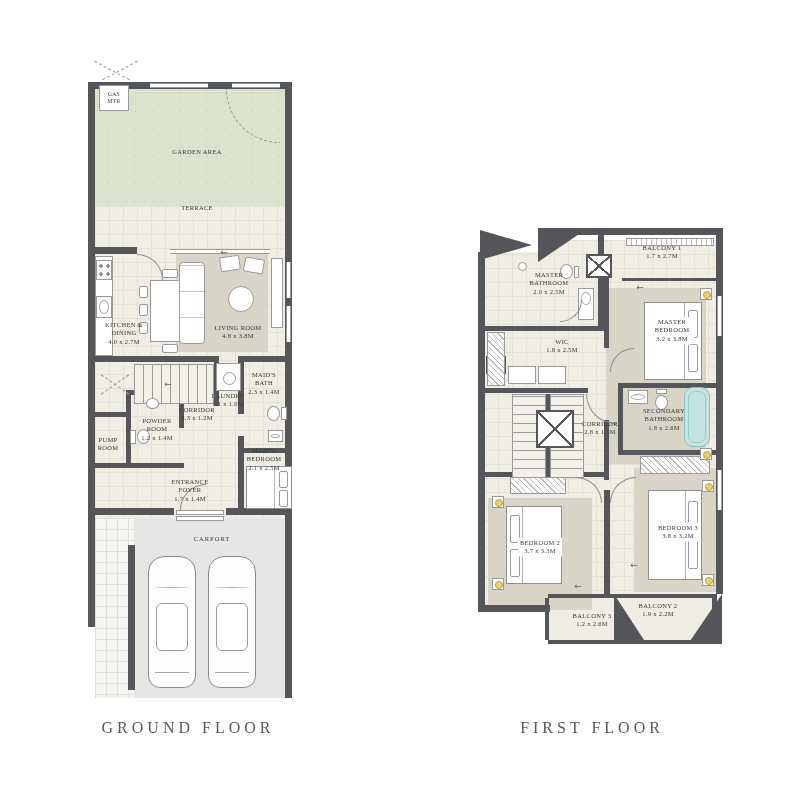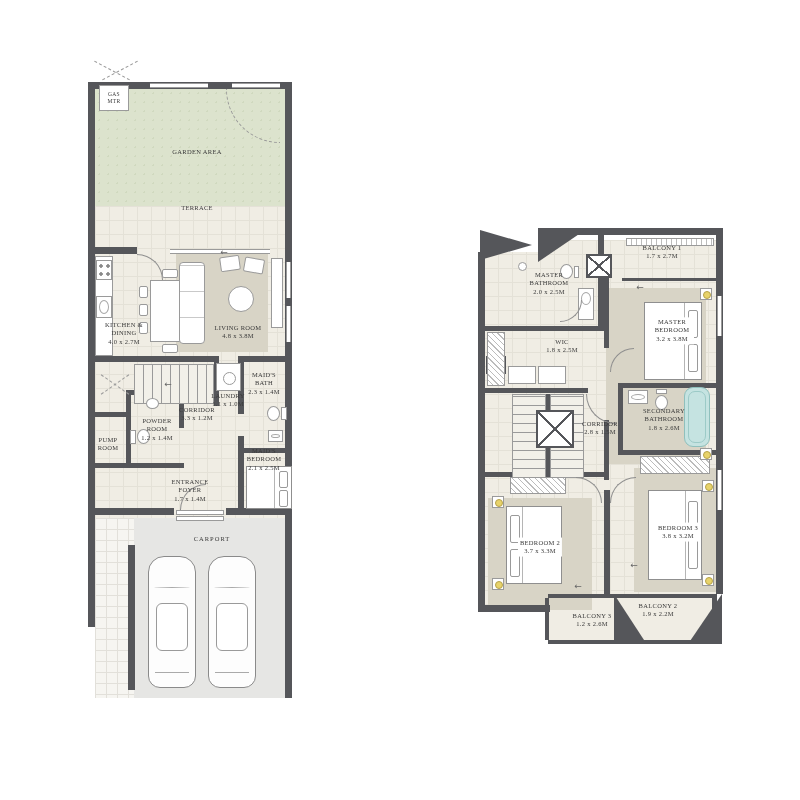--- a/index.html
+++ b/index.html
@@ -395,13 +395,15 @@
     <div class="lbl" style="left:592px;top:620px;">
       <span class="nm">BALCONY 3</span>
       <span class="dm">1.2 x 2.6M</span>
     </div>
     <div class="lbl" style="left:658px;top:610px;">
       <span class="nm">BALCONY 2</span>
       <span class="dm">1.9 x 2.2M</span>
     </div>
   </div>
 
+  <div class="title" style="left:188px;top:728px;">GROUND FLOOR</div>
+  <div class="title" style="left:592px;top:728px;">FIRST FLOOR</div>
 </div>
 
 </body></html>

